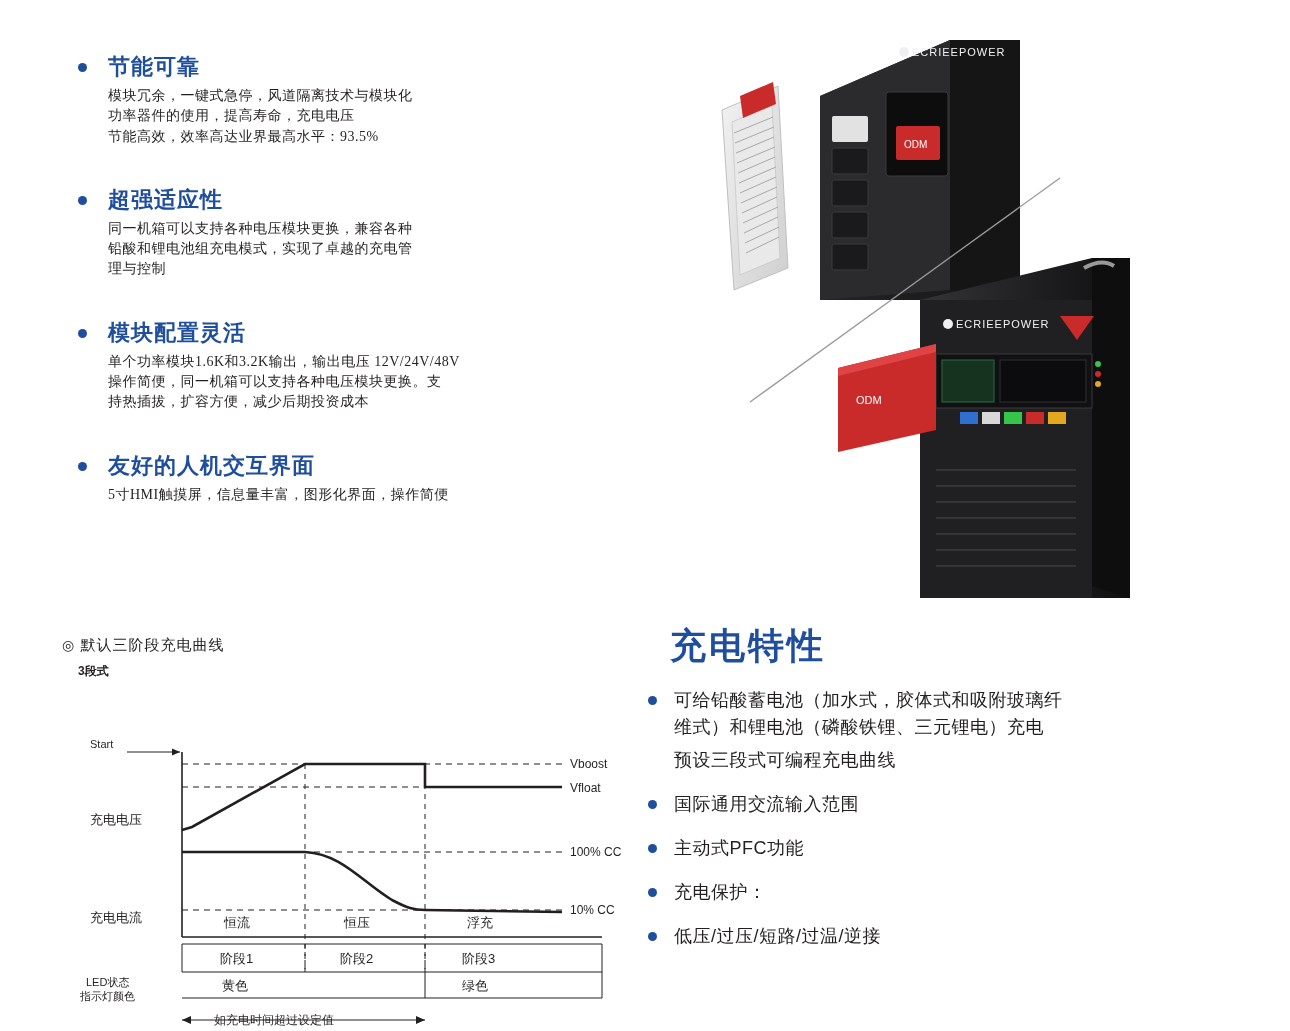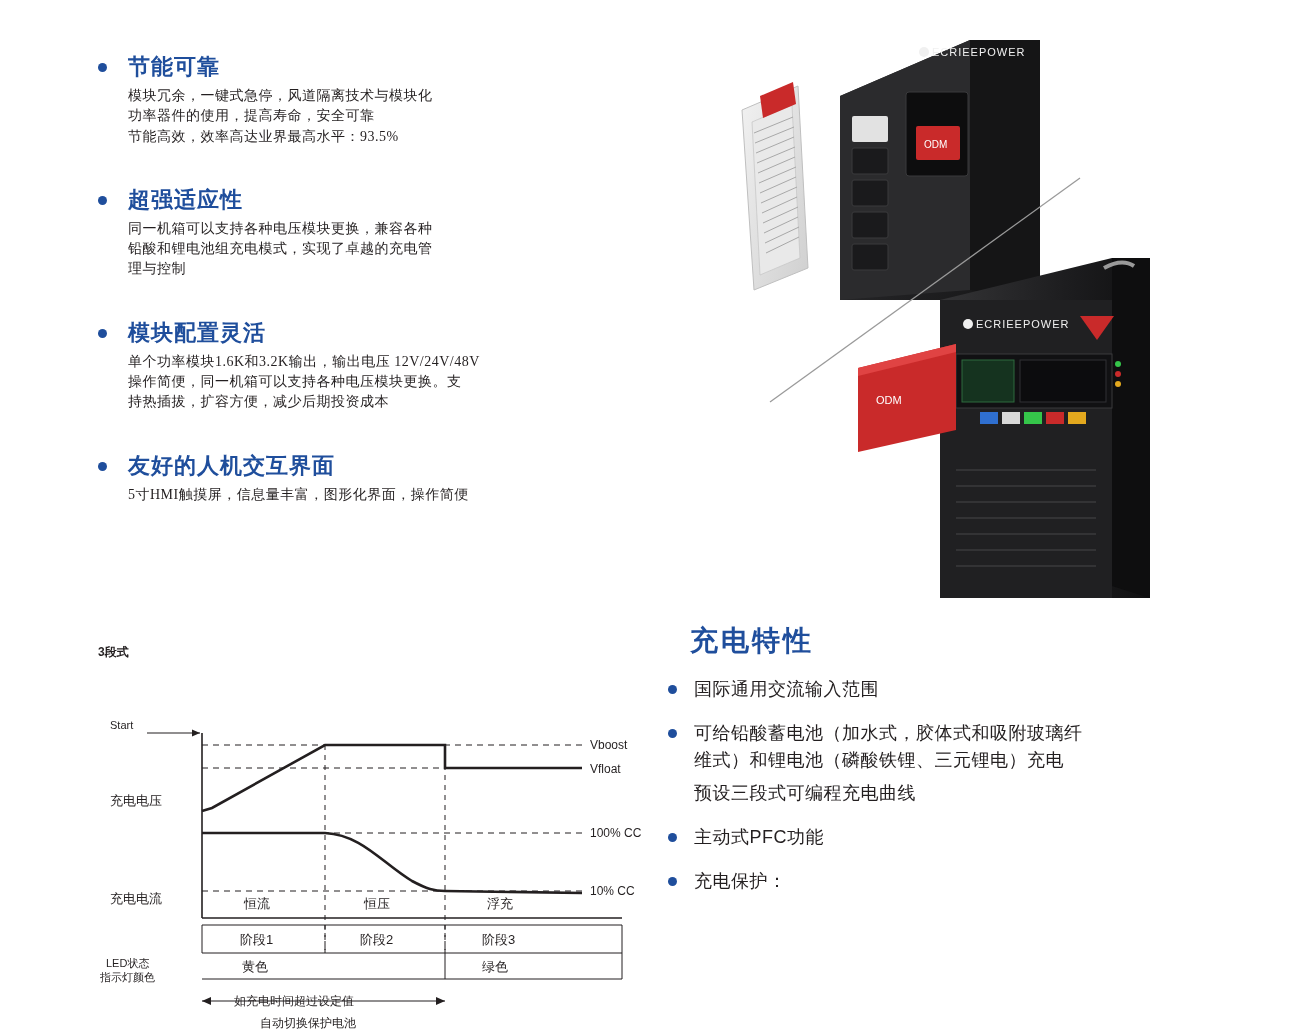--- a/index.html
+++ b/index.html
@@ -4,21 +4,21 @@
 <style>
   html,body{margin:0;padding:0;}
   body{
     width:1290px;height:1031px;
     background:#ffffff;
     font-family:"Liberation Sans","DejaVu Sans",sans-serif;
     color:#231f20;
     position:relative;
     overflow:hidden;
   }
-  .page{position:relative;width:1090px;height:1031px;margin-left:20px;}
+  .page{position:relative;width:1090px;height:1031px;}
 
   
   .features{position:absolute;left:78px;top:52px;width:570px;}
   .feature{position:relative;margin-bottom:26px;}
   .bullet{
     position:absolute;left:0;top:11px;width:9px;height:9px;border-radius:50%;
     background:#1f4e9c;
   }
   .feat-title{
     margin:0 0 4px 30px;
@@ -36,41 +36,41 @@
   .chart-head .ring{font-size:14px;}
   .chart-sub{font-size:12px;font-weight:bold;margin-top:8px;margin-left:16px;color:#231f20;}
   .chart-svg{display:block;margin-top:2px;}
 
   
   .photo-area{position:absolute;left:660px;top:0;width:630px;height:640px;}
 
   
   .right-col{position:absolute;left:648px;top:622px;width:560px;}
   .right-title{
-    font-size:28px;font-weight:bold;color:#1f4e9c;letter-spacing:3px;margin:0 0 16px 22px;
+    font-size:36px;font-weight:bold;color:#1f4e9c;letter-spacing:3px;margin:0 0 16px 22px;
   }
   .r-item{position:relative;margin-bottom:17px;}
   .r-bullet{position:absolute;left:0;top:9px;width:9px;height:9px;border-radius:50%;background:#1f4e9c;}
   .r-text{margin-left:26px;font-size:18px;line-height:1.5;letter-spacing:0.5px;color:#231f20;}
   .r-text .second{display:block;}
   .r-text .third{display:block;margin-top:6px;}
 </style>
 </head>
 <body>
 
 <div class="page">
 
   <div class="features">
 
     <div class="feature">
       <span class="bullet"></span>
       <h3 class="feat-title">节能可靠</h3>
       <div class="feat-body">
         <p>模块冗余，一键式急停，风道隔离技术与模块化</p>
-        <p>功率器件的使用，提高寿命，安全可靠</p>
+        <p>功率器件的使用，提高寿命，充电电压</p>
         <p>节能高效，效率高达业界最高水平：93.5%</p>
       </div>
     </div>
 
     <div class="feature" style="margin-top:38px;">
       <span class="bullet"></span>
       <h3 class="feat-title">超强适应性</h3>
       <div class="feat-body">
         <p>同一机箱可以支持各种电压模块更换，兼容各种</p>
         <p>铅酸和锂电池组充电模式，实现了卓越的充电管</p>
@@ -92,20 +92,24 @@
       <span class="bullet"></span>
       <h3 class="feat-title">友好的人机交互界面</h3>
       <div class="feat-body">
         <p>5寸HMI触摸屏，信息量丰富，图形化界面，操作简便</p>
       </div>
     </div>
 
   </div>
 
   <div class="chart-block">
+    <div class="chart-head">
+      <span class="ring">◎</span>
+      <span>默认三阶段充电曲线</span>
+    </div>
     <div class="chart-sub">3段式</div>
 
     <svg class="chart-svg" width="600" height="330" viewBox="0 0 600 330">
 
       <line x1="120" y1="70" x2="120" y2="255" stroke="#231f20" stroke-width="1.6"></line>
       <line x1="120" y1="255" x2="540" y2="255" stroke="#231f20" stroke-width="1.6"></line>
 
       <line x1="65" y1="70" x2="118" y2="70" stroke="#231f20" stroke-width="1.2"></line>
       <polygon points="118,70 110,66.5 110,73.5" fill="#231f20"></polygon>
       <text x="28" y="66" font-size="11" fill="#231f20" font-family="Liberation Sans, sans-serif">Start</text>
@@ -275,42 +279,48 @@
       </g>
     </svg>
   </div>
 
   <div class="right-col">
     <h2 class="right-title">充电特性</h2>
 
     <div class="r-item">
       <span class="r-bullet"></span>
       <div class="r-text">
-        <span>国际通用交流输入范围</span>
-      </div>
-    </div>
-
-    <div class="r-item">
-      <span class="r-bullet"></span>
-      <div class="r-text">
         <span>可给铅酸蓄电池（加水式，胶体式和吸附玻璃纤</span>
         <span class="second">维式）和锂电池（磷酸铁锂、三元锂电）充电</span>
         <span class="third">预设三段式可编程充电曲线</span>
       </div>
     </div>
 
     <div class="r-item">
       <span class="r-bullet"></span>
       <div class="r-text">
+        <span>国际通用交流输入范围</span>
+      </div>
+    </div>
+
+    <div class="r-item">
+      <span class="r-bullet"></span>
+      <div class="r-text">
         <span>主动式PFC功能</span>
       </div>
     </div>
 
     <div class="r-item">
       <span class="r-bullet"></span>
       <div class="r-text">
         <span>充电保护：</span>
       </div>
     </div>
 
+    <div class="r-item">
+      <span class="r-bullet"></span>
+      <div class="r-text">
+        <span>低压/过压/短路/过温/逆接</span>
+      </div>
+    </div>
   </div>
 
 </div>
 
 </body></html>

